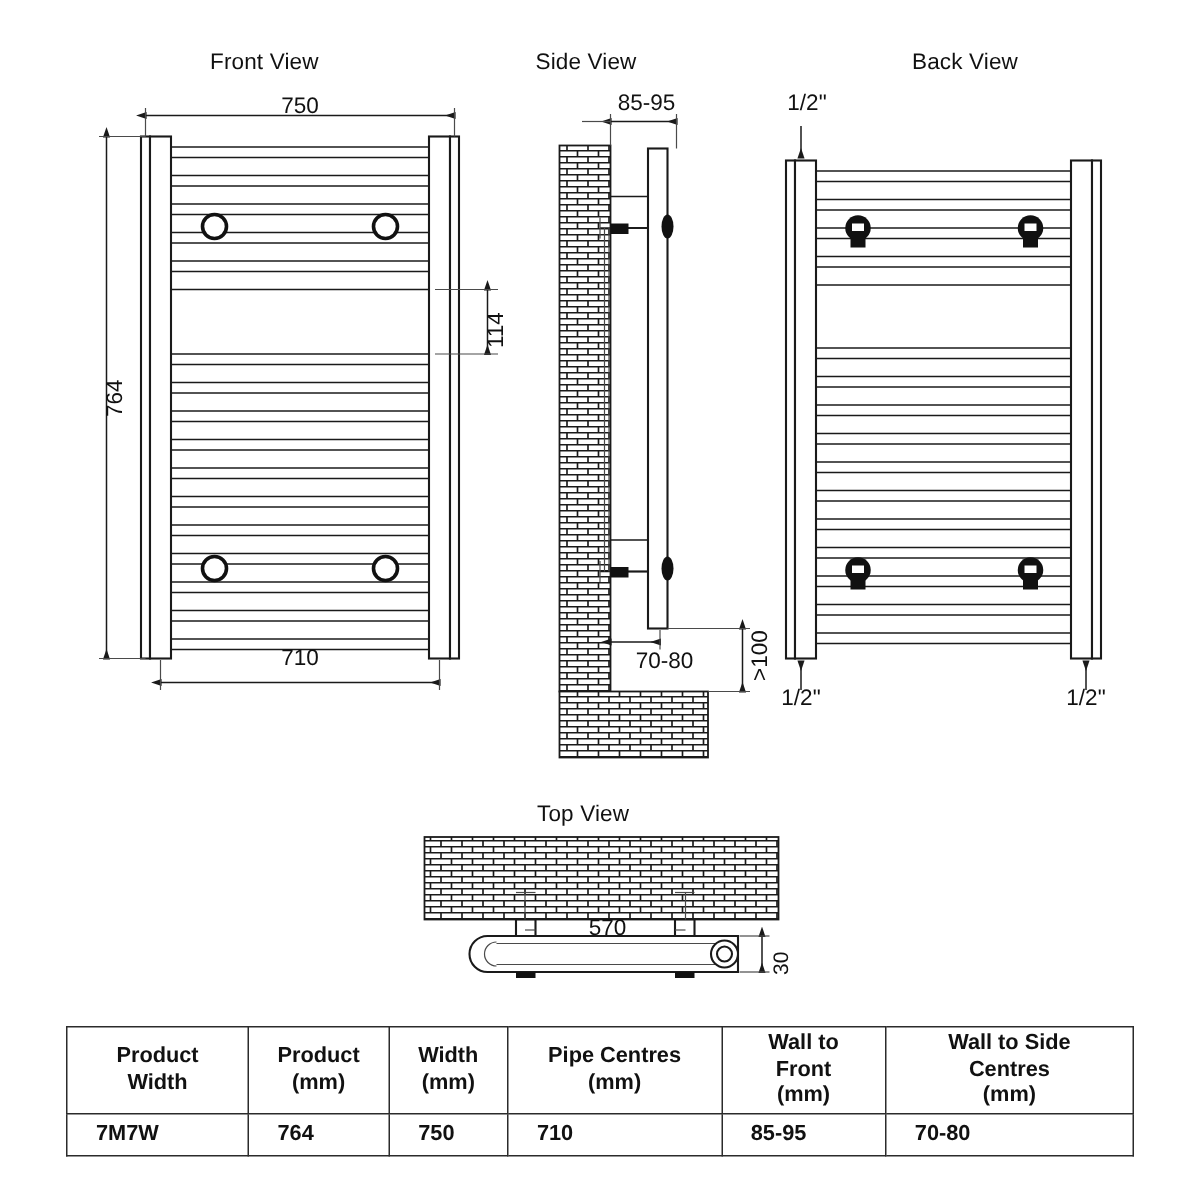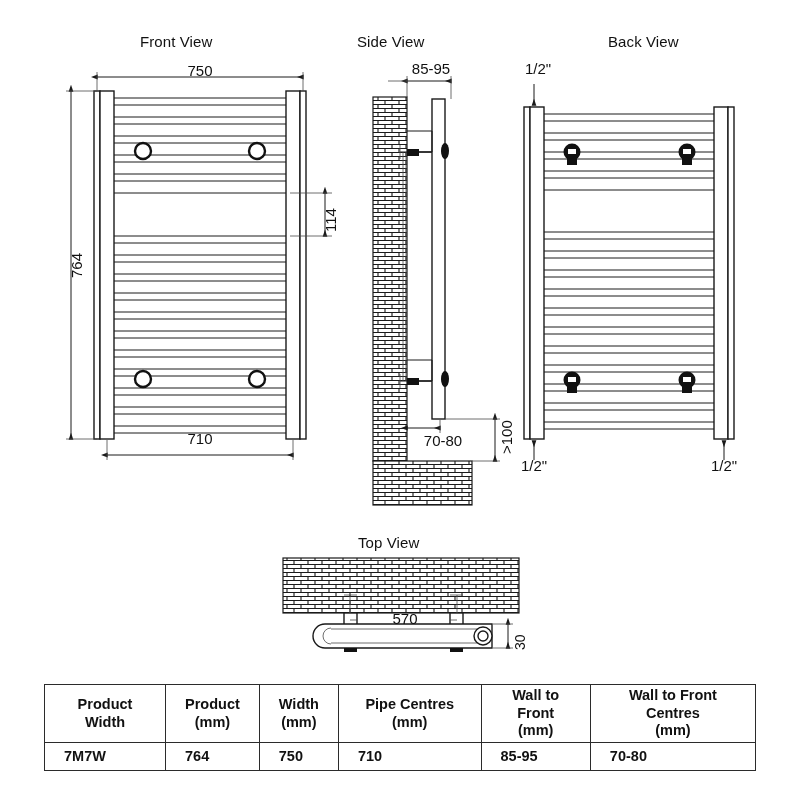--- a/index.html
+++ b/index.html
@@ -347,21 +347,21 @@
         </th>
         <th style="width:148px;">
           <div>Pipe Centres</div>
           <div>(mm)</div>
         </th>
         <th style="width:113px;">
           <div>Wall to Front</div>
           <div>(mm)</div>
         </th>
         <th style="width:173px;">
-          <div>Wall to Front Centres</div>
+          <div>Wall to Side Centres</div>
           <div>(mm)</div>
         </th>
       </tr>
     </thead>
     <tbody>
       <tr>
         <td>7M7W</td>
         <td>764</td>
         <td>750</td>
         <td>710</td>

